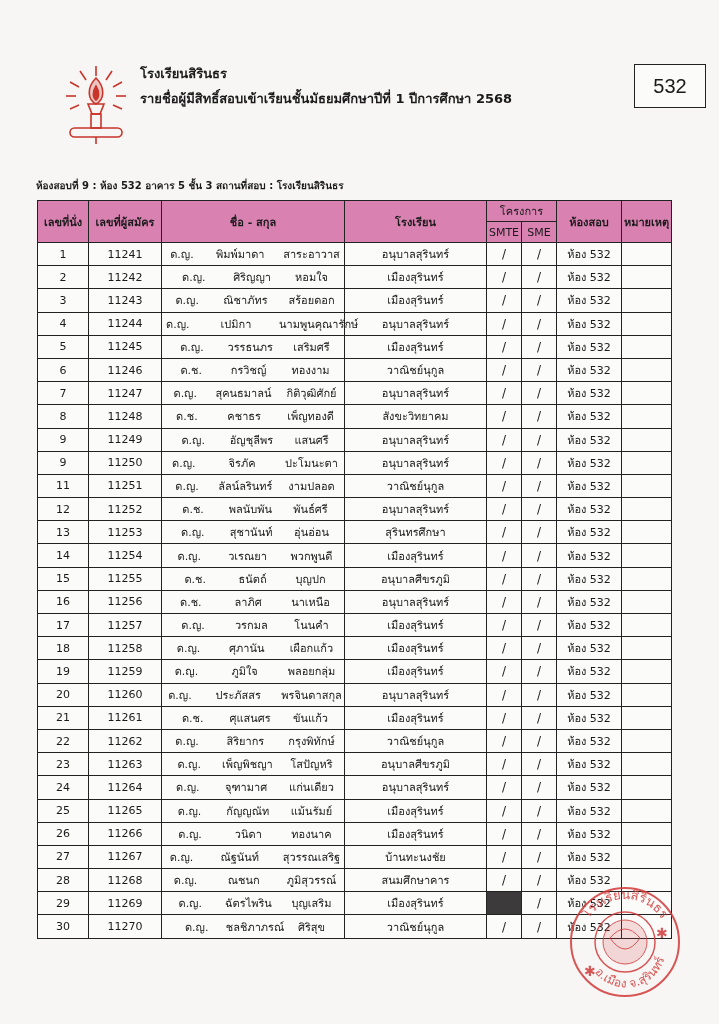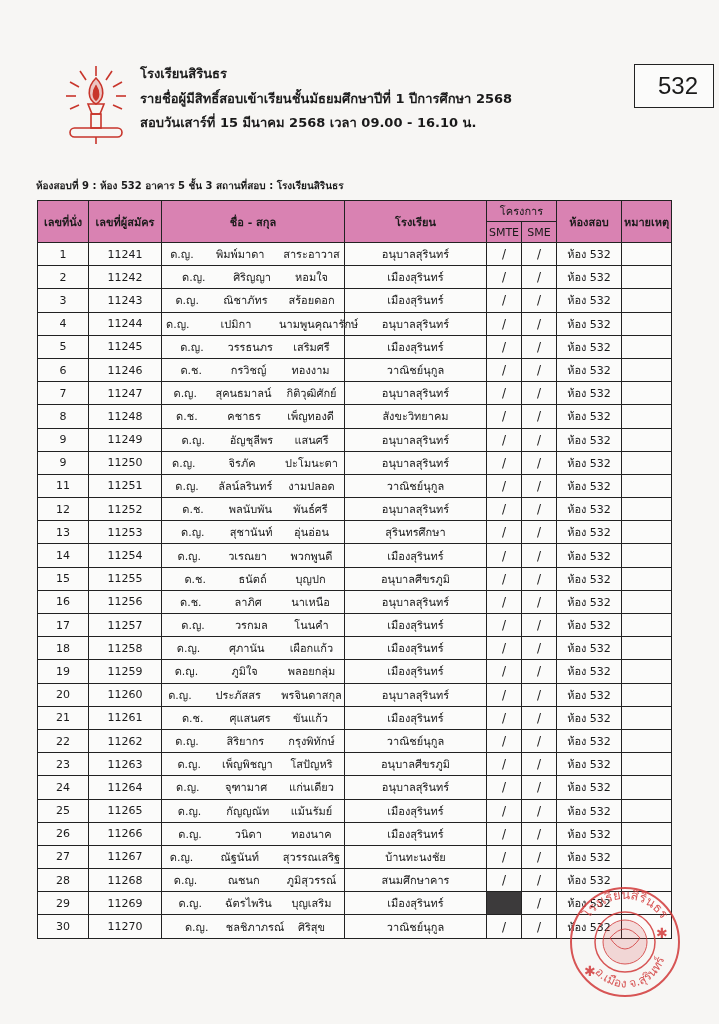--- a/index.html
+++ b/index.html
@@ -5,21 +5,21 @@
     html, body { margin:0; padding:0; }
     body {
       width:719px; height:1024px; background:#f7f6f4; position:relative; overflow:hidden;
       font-family:"DejaVu Sans", sans-serif; color:#1a1a1a;
     }
     .logo { position:absolute; left:60px; top:62px; width:72px; height:86px; }
     .header { position:absolute; left:140px; top:62px; font-size:13px; font-weight:bold; line-height:24.5px; }
     .room-box {
       position:absolute; left:634px; top:64px; width:70px; height:42px;
       border:1.5px solid #222; display:flex; align-items:center; justify-content:center;
-      font-size:24px; font-family:"Liberation Sans", sans-serif; background:#fbfbfa;padding-left:8px;
+      font-size:20px; font-family:"Liberation Sans", sans-serif; background:#fbfbfa;
     }
     .exam-info { position:absolute; left:36px; top:178px; font-size:10px; font-weight:bold; }
     table.roster {
       position:absolute; left:37px; top:200px; width:634px; border-collapse:collapse;
       font-size:11px; table-layout:fixed;
     }
     table.roster th, table.roster td { border:1.5px solid #222; padding:0; height:22.2px; }
     table.roster th { background:#d982b2; font-weight:bold; font-size:11px; }
     table.roster th.sub { font-weight:normal; height:20px; }
     table.roster td { background:#fbfbfa; text-align:center; }
@@ -50,21 +50,20 @@
     <path d="M28 42 L44 42 L40 52 L32 52 Z"></path>
     <rect x="31" y="52" width="10" height="14"></rect>
     <rect x="10" y="66" width="52" height="9" rx="4.5"></rect>
     <line x1="36" y1="75" x2="36" y2="82"></line>
   </g>
 </svg>
 
 <div class="header">
   <div>โรงเรียนสิรินธร</div>
   <div>รายชื่อผู้มีสิทธิ์สอบเข้าเรียนชั้นมัธยมศึกษาปีที่ 1 ปีการศึกษา 2568</div>
-  <div>สอบวันเสาร์ที่ 15 มีนาคม 2568 เวลา 09.00 - 16.10 น.</div>
 </div>
 
 <div class="room-box">532</div>
 
 <div class="exam-info">ห้องสอบที่ 9 : ห้อง 532 อาคาร 5 ชั้น 3  สถานที่สอบ : โรงเรียนสิรินธร</div>
 
 <table class="roster">
   <colgroup>
     <col style="width:51px">
       <col style="width:73px">

